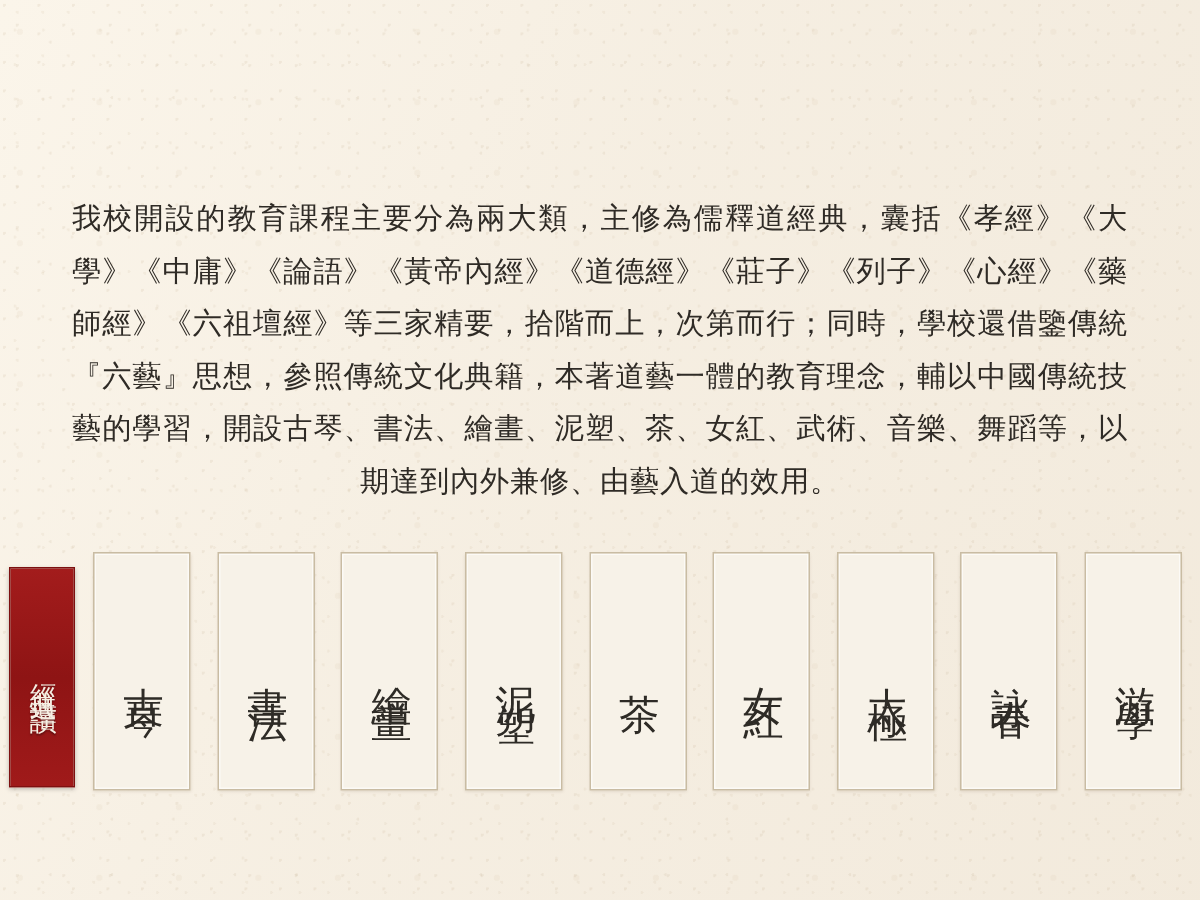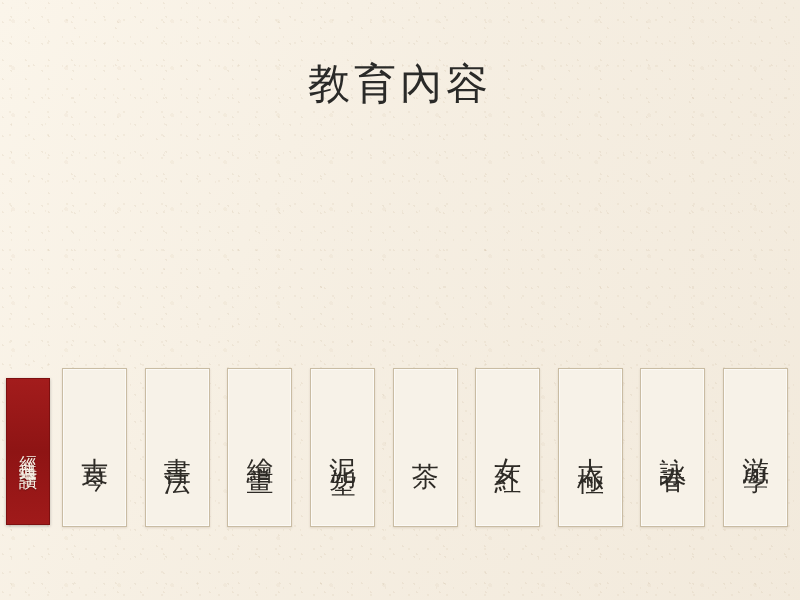--- a/index.html
+++ b/index.html
@@ -122,22 +122,22 @@
     font-family: "DejaVu Serif", "Liberation Serif", serif;
     transform: translateY(-2px);
   }
 </style>
 </head>
 <body>
 
 <div class="page">
   <div class="paper-texture"></div>
 
-  <div class="title">教育內容</div>
 
+  <div class="body-text">我校開設的教育課程主要分為兩大類，主修為儒釋道經典，囊括《孝經》《大學》《中庸》《論語》《黃帝內經》《道德經》《莊子》《列子》《心經》《藥師經》《六祖壇經》等三家精要，拾階而上，次第而行；同時，學校還借鑒傳統『六藝』思想，參照傳統文化典籍，本著道藝一體的教育理念，輔以中國傳統技藝的學習，開設古琴、書法、繪畫、泥塑、茶、女紅、武術、音樂、舞蹈等，以期達到內外兼修、由藝入道的效用。</div>
 
   <div class="cards-row">
 
     <div class="banner">
       <span class="banner-text">經典導讀</span>
     </div>
 
     <div class="cards">
       <div class="card">
         <span class="card-text">古琴</span>

